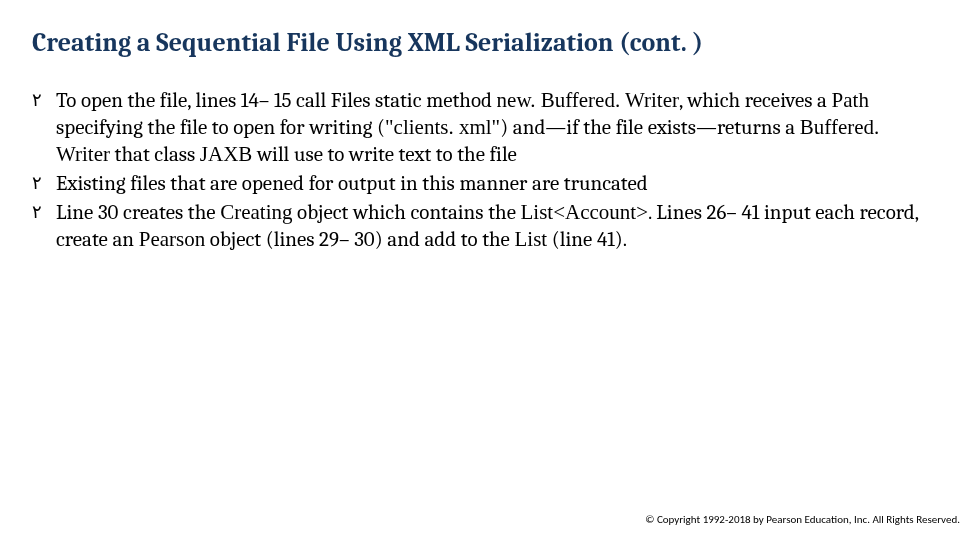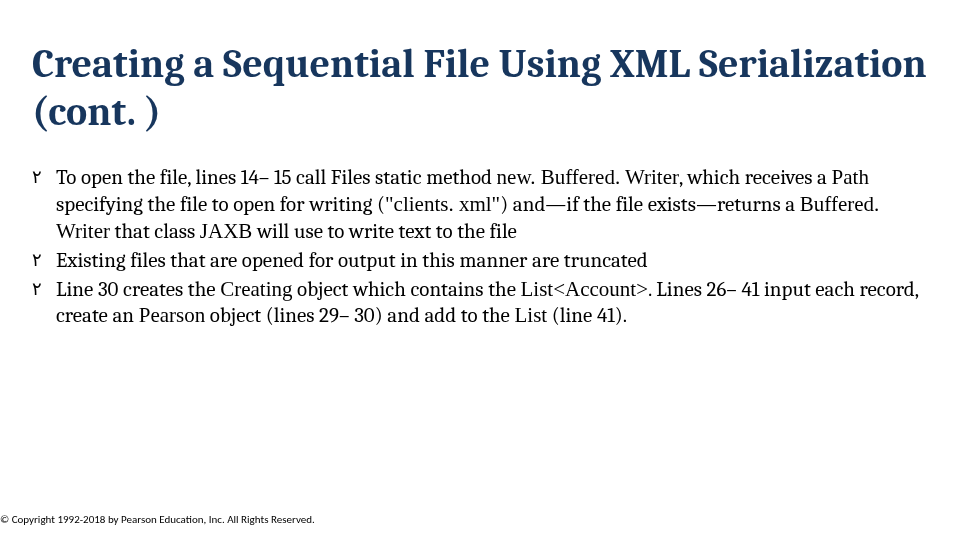--- a/index.html
+++ b/index.html
@@ -1,24 +1,24 @@
 <!DOCTYPE html>
 <html><head>
 <meta charset="utf-8">
 <style>
 html,body{margin:0;padding:0;width:960px;height:540px;background:#fff;font-family:Cambria,Georgia,'Times New Roman',serif;color:#000}
 .slide{box-sizing:border-box;width:960px;height:540px;padding:28px 32px 0 32px;position:relative}
-.title{font-size:40px;font-weight:700;color:#17365d;margin:12px 0 28px 0;line-height:1.2}
+.title{font-size:26px;font-weight:700;color:#17365d;margin:0 0 28px 0;line-height:1.2}
 .body{font-size:21px;line-height:1.28}
 ul{list-style:none;margin:0;padding:0}
 li{position:relative;padding-left:24px;margin:0 0 2px 0}
 li .bullet{position:absolute;left:0;top:2px;font-size:18px;color:#000}
 .code{font-family:Liberation Serif, serif}
 .italic{}
-.footer{position:absolute;bottom:14px;left:0;right:0;text-align:left;font-size:11px;font-family:Calibri,Arial,sans-serif;color:#000}
+.footer{position:absolute;bottom:14px;left:0;right:0;text-align:right;font-size:11px;font-family:Calibri,Arial,sans-serif;color:#000}
 </style>
 </head>
 <body>
 
 <div class="slide">
   <h1 class="title">Creating a Sequential File Using XML Serialization (cont. )</h1>
 
   <div class="body">
     <ul>
 

